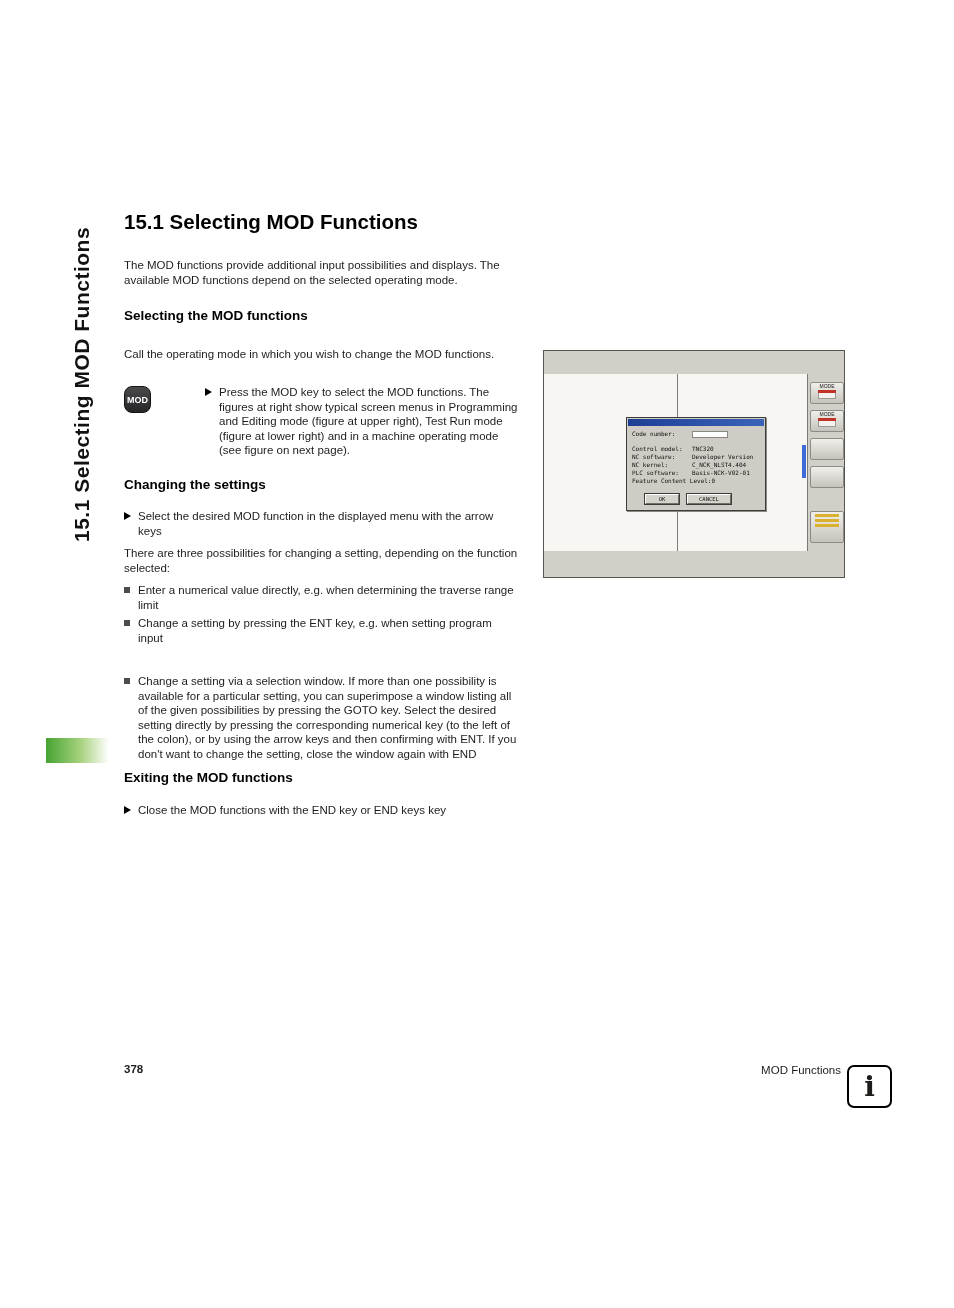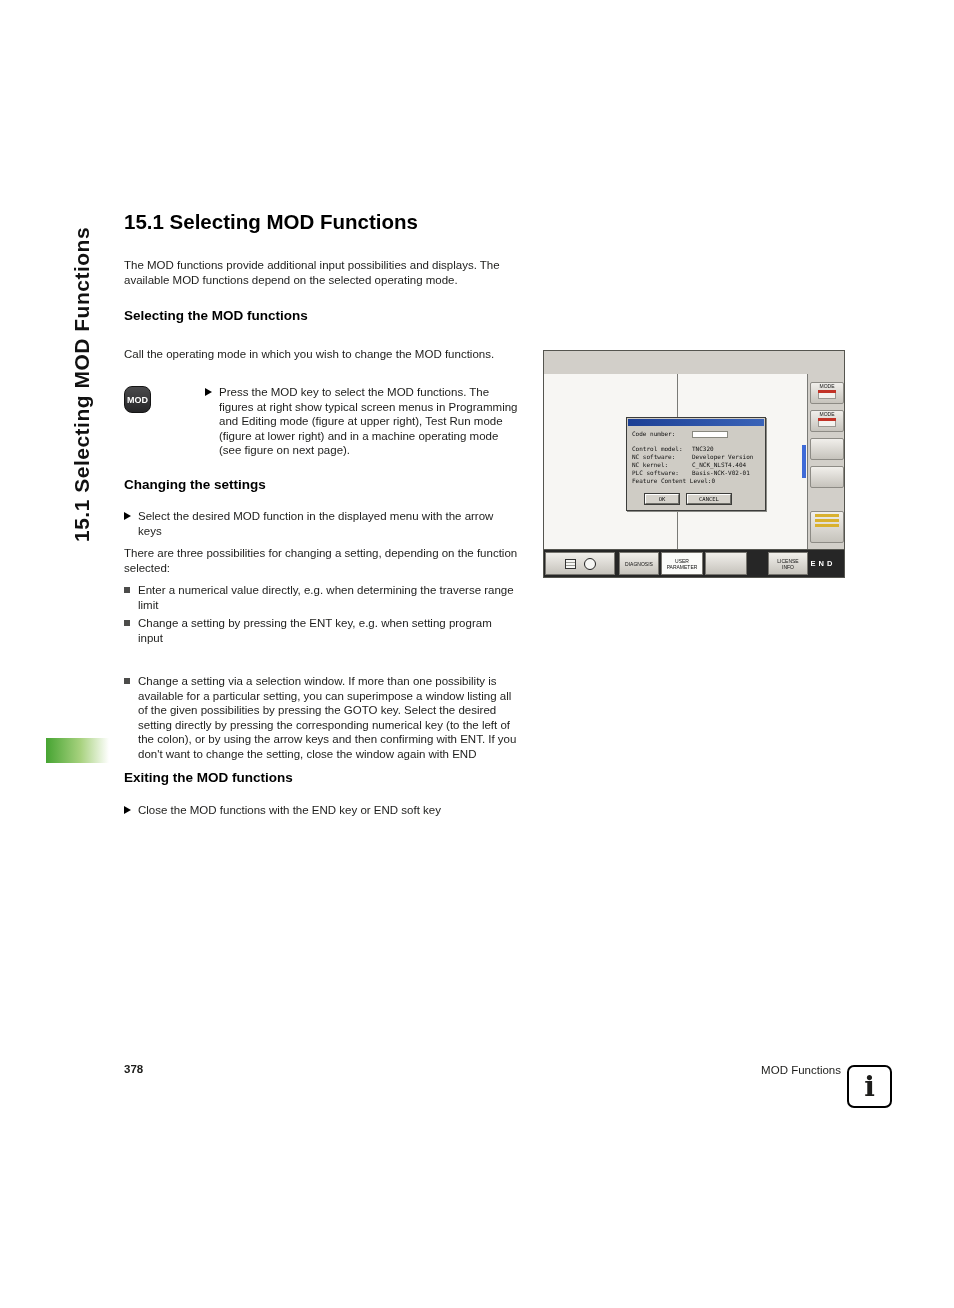--- a/index.html
+++ b/index.html
@@ -169,21 +169,21 @@
   <span class="sq"></span>
   <span class="body-text" style="width:380px;">Change a setting via a selection window. If more than one possibility is available for a particular setting, you can superimpose a window listing all of the given possibilities by pressing the GOTO key. Select the desired setting directly by pressing the corresponding numerical key (to the left of the colon), or by using the arrow keys and then confirming with ENT. If you don't want to change the setting, close the window again with END</span>
 </div>
 
 <div class="abs green-bar"></div>
 
 <div class="abs h2" style="left:124px; top:770px;">Exiting the MOD functions</div>
 
 <div class="abs bullet" style="left:124px; top:803px; width:394px;">
   <span class="tri"></span>
-  <span class="body-text" style="width:380px;">Close the MOD functions with the END key or END soft key</span>
+  <span class="body-text" style="width:380px;">Close the MOD functions with the END key or END keys key</span>
 </div>
 
 <div class="abs footer-num">378</div>
 <div class="abs footer-right">MOD Functions</div>
 <div class="abs info-box">
   <span>i</span>
 </div>
 
 <div class="abs shot">
 
@@ -233,33 +233,14 @@
     <div class="mode-bar-body"></div>
   </div>
   <div class="skey" style="top:87px;"></div>
   <div class="skey" style="top:115px;"></div>
   <div class="skey" style="top:160px; height:32px;">
     <div class="kb-row"></div>
     <div class="kb-row"></div>
     <div class="kb-row"></div>
   </div>
 
-  <div class="shot-bottom">
-    <div class="bkey bkey-status" style="left:1px; width:70px;">
-      <span class="icon-grid"></span>
-      <span class="icon-circle"></span>
-    </div>
-    <div class="bkey" style="left:75px; width:40px;">
-      <span class="prel">DIAGNOSIS</span>
-    </div>
-    <div class="bkey bkey-active" style="left:117px; width:42px;">
-      <span class="prel">USER
-PARAMETER</span>
-    </div>
-    <div class="bkey" style="left:161px; width:42px;"></div>
-    <div class="bkey" style="left:224px; width:40px;">
-      <span class="prel">LICENSE
-INFO</span>
-    </div>
-    <div class="end-key">END</div>
-  </div>
 
 </div>
 
 </body></html>

